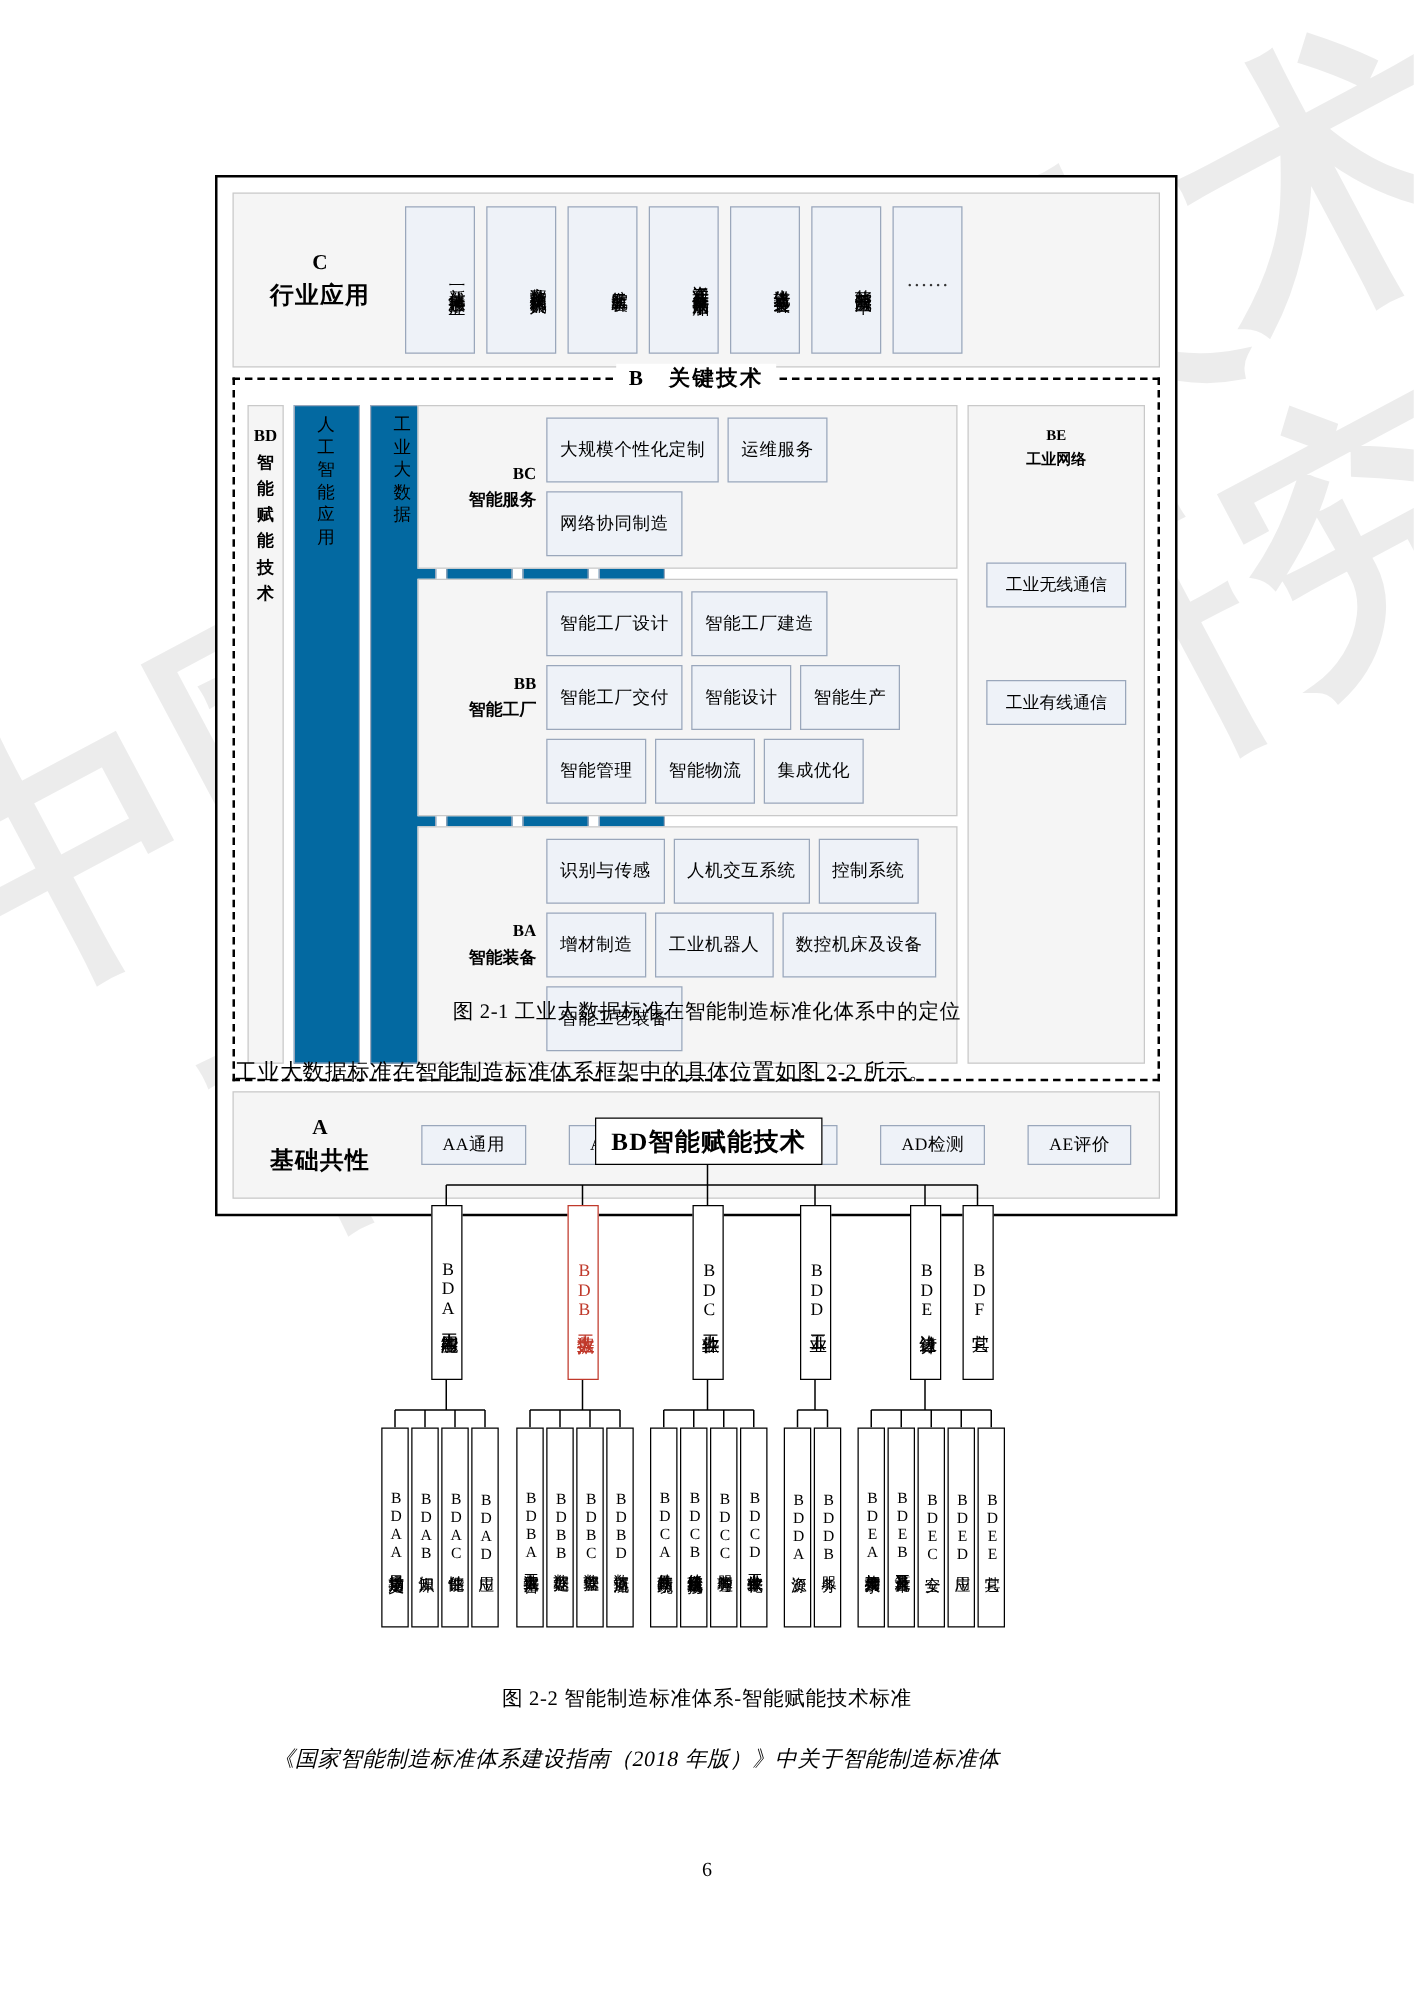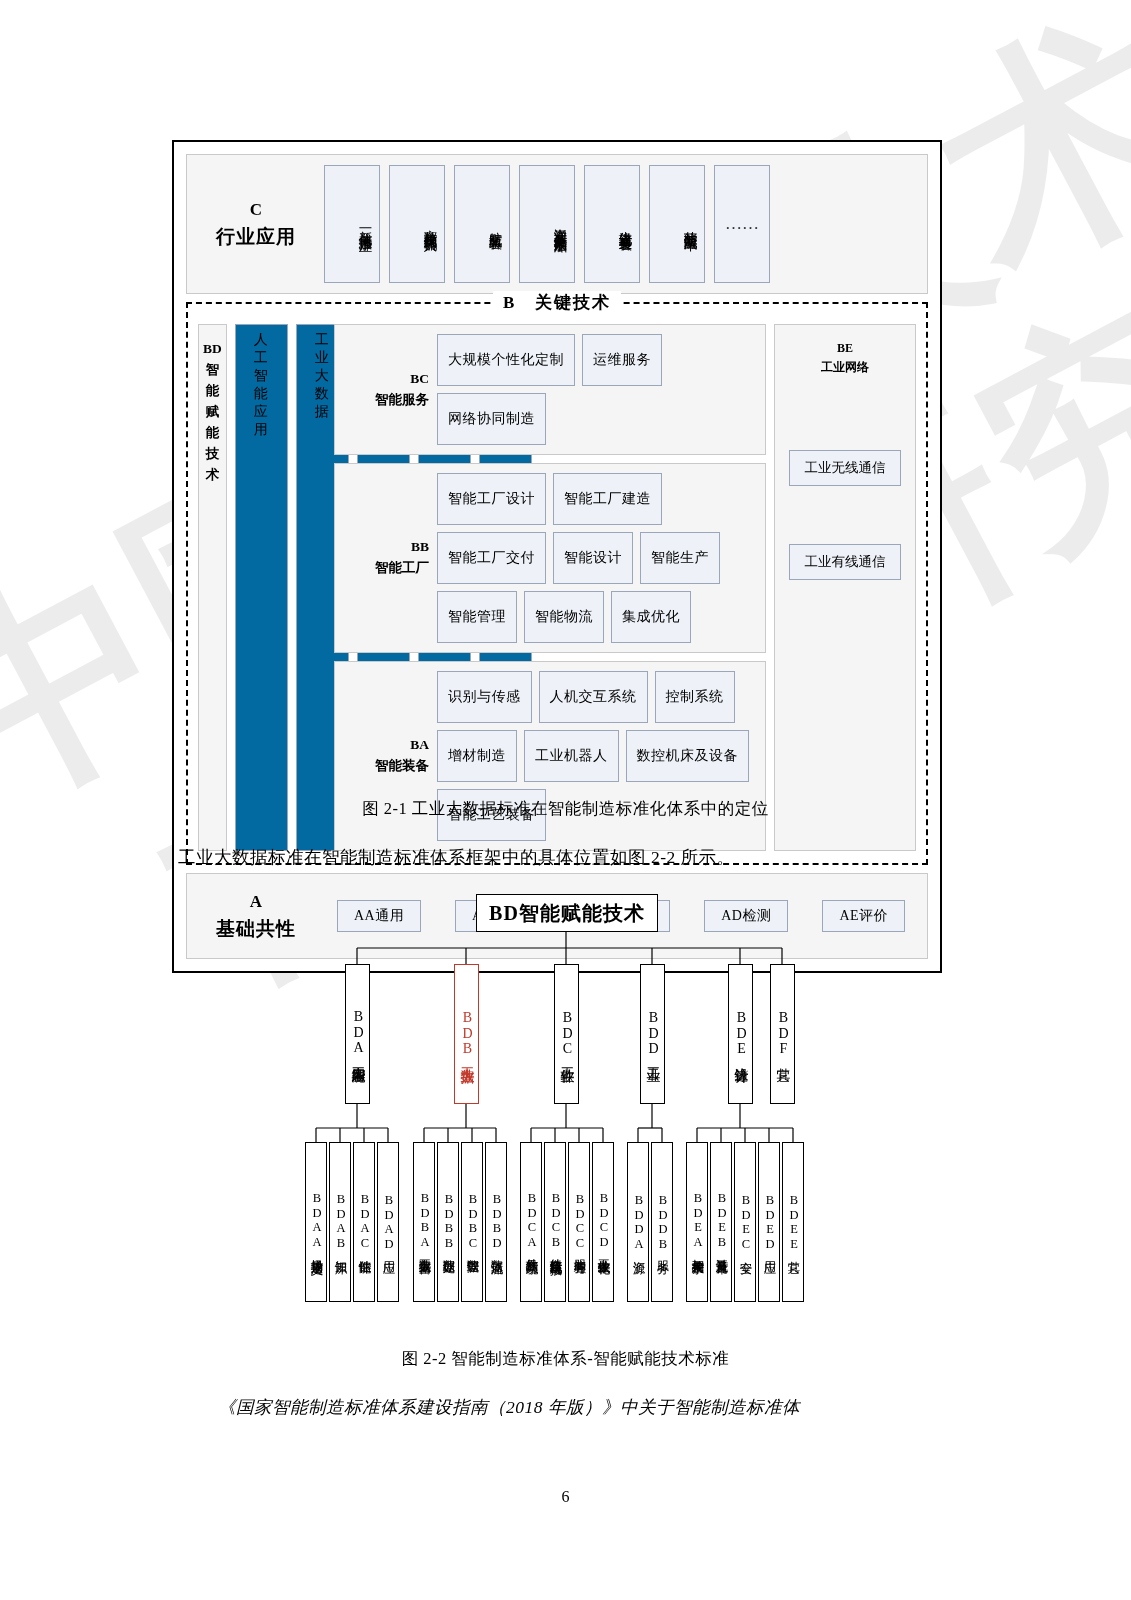--- a/index.html
+++ b/index.html
@@ -403,21 +403,21 @@
       <div class="item">AB安全</div>
       <div class="item">AC可靠性</div>
       <div class="item">AD检测</div>
       <div class="item">AE评价</div>
     </div>
   </div>
 </div>
 
 <div class="caption" style="top: 798px;">图 2-1  工业大数据标准在智能制造标准化体系中的定位</div>
 
-<div class="para" style="left: 178px; top: 845px;">工业大数据标准在智能制造标准体系框架中的具体位置如图 2-2 所示。</div>
+<div class="para" style="left: 188px; top: 845px;">工业大数据标准在智能制造标准体系框架中的具体位置如图 2-2 所示。</div>
 
 <div class="fig2">
   <svg width="1131" height="450">
 
     <line x1="566" y1="50" x2="566" y2="68" stroke="#000" stroke-width="1.2"></line>
 
     <line x1="357" y1="68" x2="782" y2="68" stroke="#000" stroke-width="1.2"></line>
 
     <line x1="357" y1="68" x2="357" y2="84" stroke="#000" stroke-width="1.2"></line>
     <line x1="466" y1="68" x2="466" y2="84" stroke="#000" stroke-width="1.2"></line>

